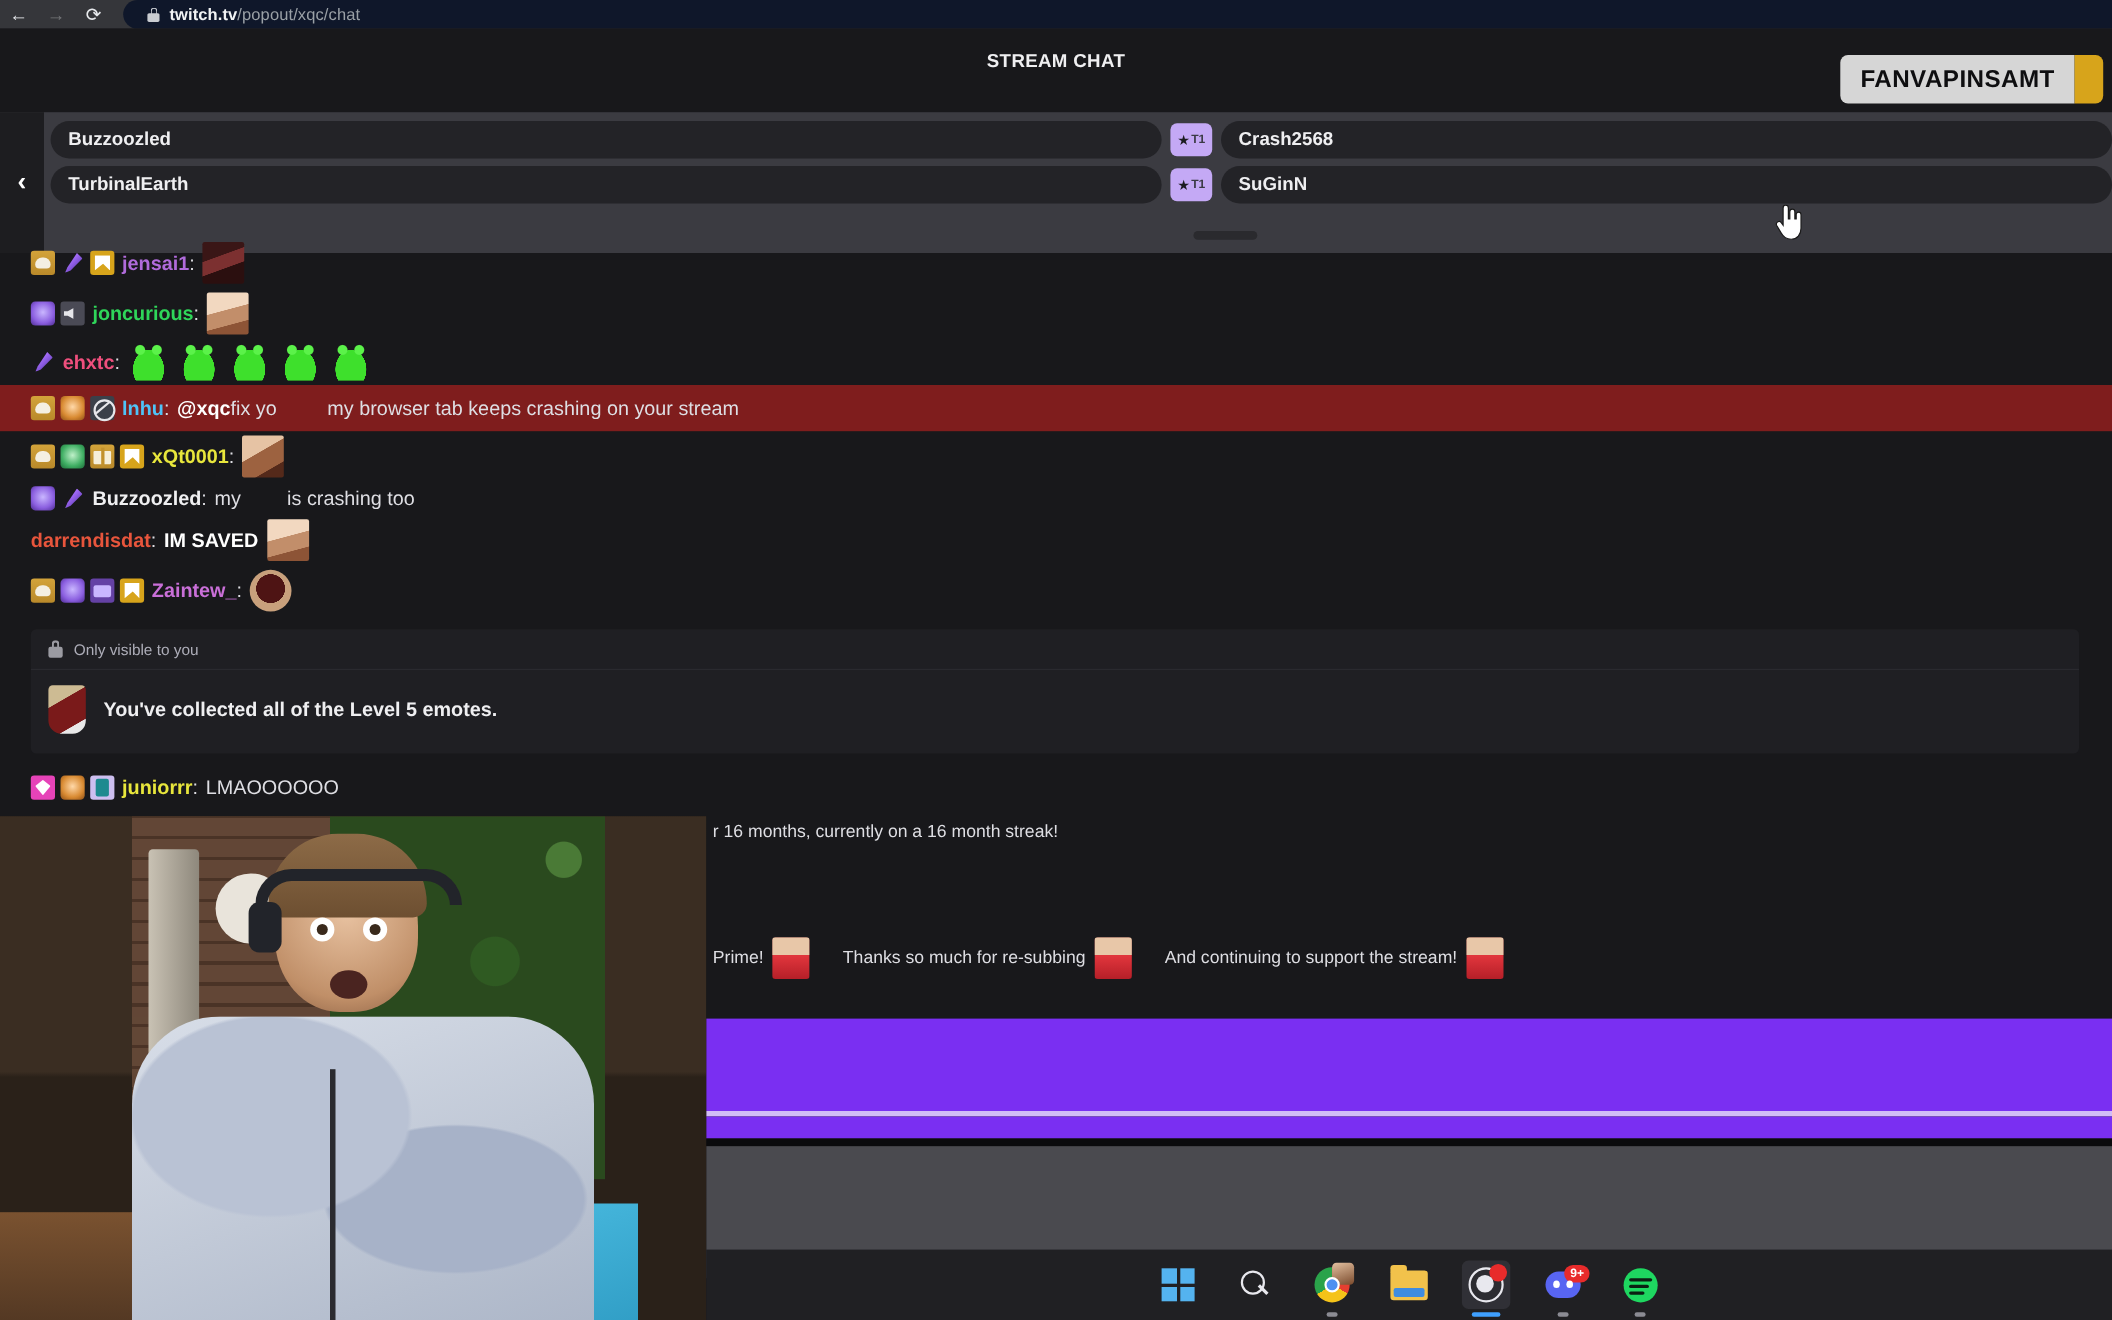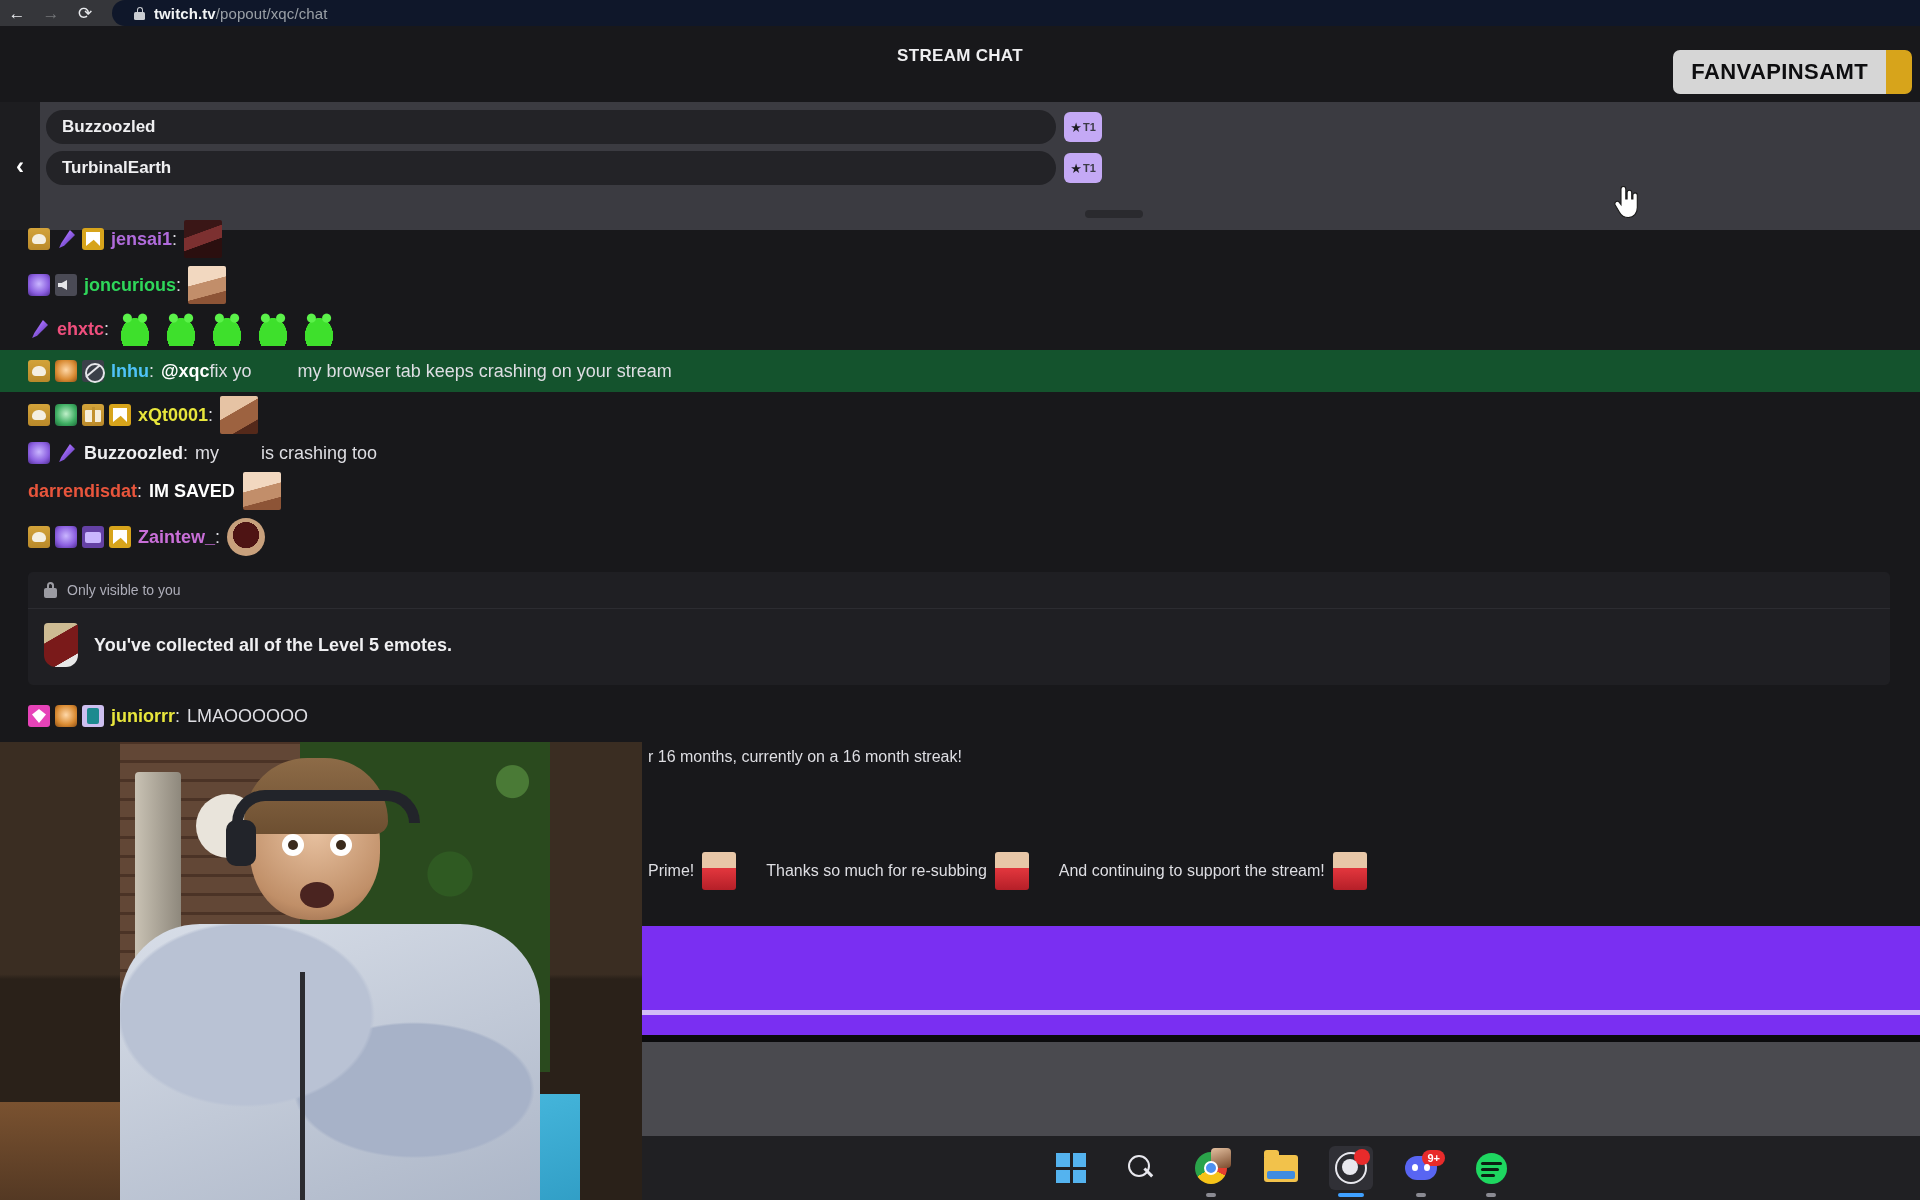--- a/index.html
+++ b/index.html
@@ -94,21 +94,21 @@
     padding: 0 16px; flex: 1; color: #efeff1; font-size: 17px; font-weight: 700;
   }
   .drag-handle {
     position: absolute; left: 1085px; top: 184px; width: 58px; height: 8px;
     background: #2a2a2e; border-radius: 4px;
   }
 
   
   .chat-list { position: absolute; top: 190px; left: 0; width: 1920px; }
   .msg { padding: 4px 28px; display: flex; align-items: center; flex-wrap: wrap; gap: 0; min-height: 30px; }
-  .msg.highlight { background: #14532d; padding-top: 10px; padding-bottom: 10px; }
+  .msg.highlight { background: #7f1d1d; padding-top: 10px; padding-bottom: 10px; }
   .badges { display: inline-flex; align-items: center; gap: 5px; margin-right: 7px; flex: none; }
   .bdg { width: 22px; height: 22px; border-radius: 3px; display: inline-block; flex: none; position: relative; }
   .bdg-gold { background: linear-gradient(#d3a33a,#b9892a); }
   .bdg-gold::after {
     content:""; position:absolute; left:4px; top:6px; width:14px; height:10px;
     background:#f4efe2; border-radius: 7px 7px 4px 4px;
   }
   .bdg-sword { background: transparent; }
   .bdg-sword::after {
     content:""; position:absolute; left:2px; top:2px; width:18px; height:18px;
@@ -355,28 +355,30 @@
     <div class="overlay-panel">
       <div class="collapse-btn">‹</div>
       <div class="pin-rows">
 
         <div class="pin-row">
           <div class="pin-cell-left">Buzzoozled</div>
           <div class="tier-badge">
             <span class="star">★</span>
             <span class="t1">T1</span>
           </div>
+          <div class="pin-cell-right">Crash2568</div>
         </div>
 
         <div class="pin-row">
           <div class="pin-cell-left">TurbinalEarth</div>
           <div class="tier-badge">
             <span class="star">★</span>
             <span class="t1">T1</span>
           </div>
+          <div class="pin-cell-right">SuGinN</div>
         </div>
 
       </div>
     </div>
     <div class="drag-handle"></div>
 
     <div class="chat-list">
 
       <div class="msg">
         <span class="badges">

